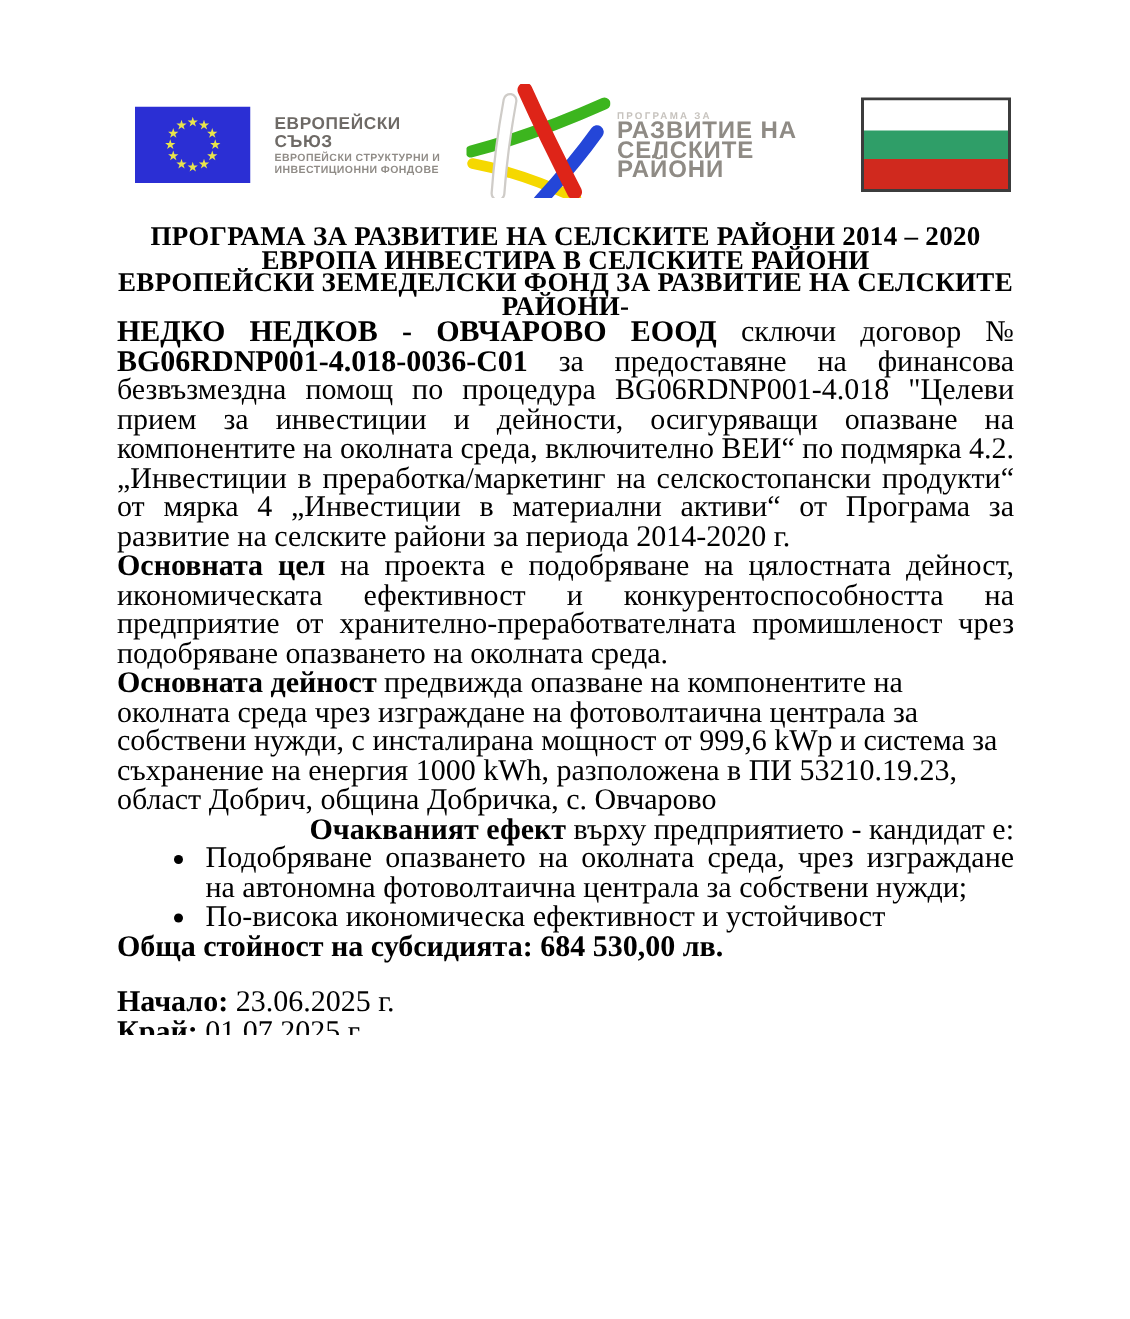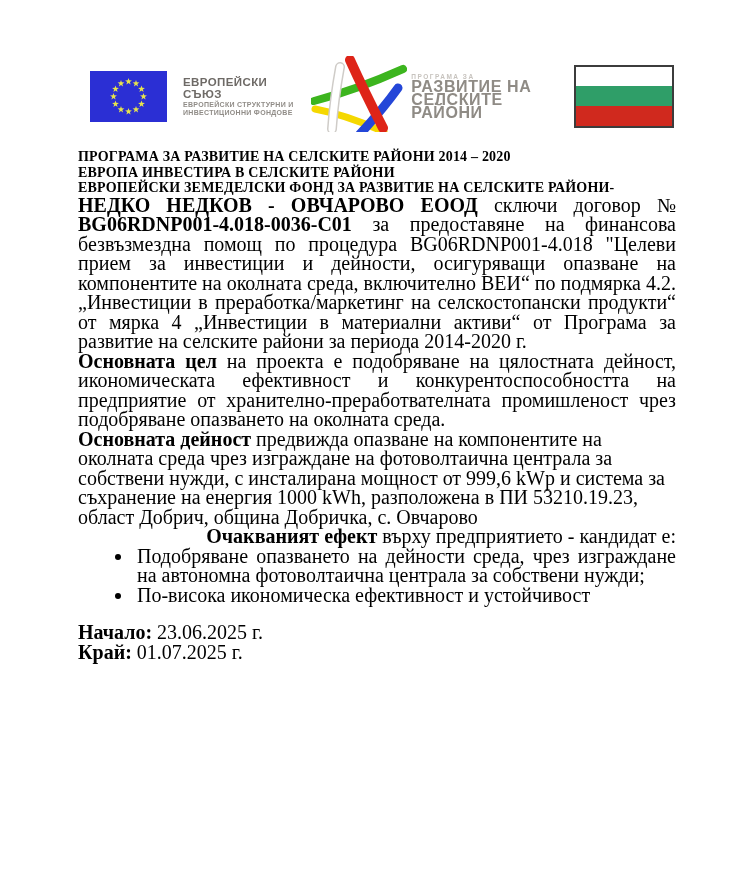--- a/index.html
+++ b/index.html
@@ -37,22 +37,23 @@
     width: 102px; height: 63px;
     border: 2px solid #3c3c3c;
     display: flex; flex-direction: column;
     margin-right: 2px;
   }
   .bg-flag .stripe { flex: 1; }
 
   
   .doc-title {
     margin-top: 13px;
+    text-align: center;
     font-weight: bold;
-    font-size: 14px;
+    font-size: 18px;
     line-height: 15.5px;
     letter-spacing: 0.2px;
   }
 
   
   .body-text { font-size: 20px; line-height: 19.5px; }
   p.par { margin-top: 0; }
   .p-intro { margin-top: 37px; text-align: justify; }
   .p-goal { margin-top: 12px; text-align: justify; }
   .p-activity { margin-top: 13px; text-align: left; }
@@ -138,24 +139,25 @@
 
       <p class="par p-intro"><span class="bold">НЕДКО НЕДКОВ - ОВЧАРОВО ЕООД</span><span> сключи договор № </span><span class="bold">BG06RDNP001-4.018-0036-C01</span><span> за предоставяне на финансова безвъзмездна помощ по процедура BG06RDNP001-4.018 "Целеви прием за инвестиции и дейности, осигуряващи опазване на компонентите на околната среда, включително ВЕИ“ по подмярка 4.2. „Инвестиции в преработка/маркетинг на селскостопански продукти“ от мярка 4 „Инвестиции в материални активи“ от Програма за развитие на селските райони за периода 2014-2020 г.</span></p>
 
       <p class="par p-goal"><span class="bold">Основната цел</span><span> на проекта е подобряване на цялостната дейност, икономическата ефективност и конкурентоспособността на предприятие от хранително-преработвателната промишленост чрез подобряване опазването на околната среда.</span></p>
 
       <p class="par p-activity"><span class="bold">Основната дейност</span><span> предвижда опазване на компонентите на околната среда чрез изграждане на фотоволтаична централа за собствени нужди, с инсталирана мощност от 999,6 kWp и система за съхранение на енергия 1000 kWh, разположена в ПИ 53210.19.23, област Добрич, община Добричка, с. Овчарово</span></p>
 
       <p class="par p-effect"><span class="bold">Очакваният ефект</span><span> върху предприятието - кандидат е:</span></p>
 
       <ul class="effect-list">
-        <li class="justify">Подобряване опазването на дейности среда, чрез изграждане на автономна фотоволтаична централа за собствени нужди;</li>
+        <li class="justify">Подобряване опазването на околната среда, чрез изграждане на автономна фотоволтаична централа за собствени нужди;</li>
         <li>По-висока икономическа ефективност и устойчивост</li>
       </ul>
 
+      <p class="par p-total">Обща стойност на субсидията: 684 530,00 лв.</p>
 
       <div class="p-dates">
         <div><span class="bold">Начало:</span><span> 23.06.2025 г.</span></div>
         <div><span class="bold">Край:</span><span> 01.07.2025 г.</span></div>
       </div>
 
     </div>
   </div>
 </div>
 

